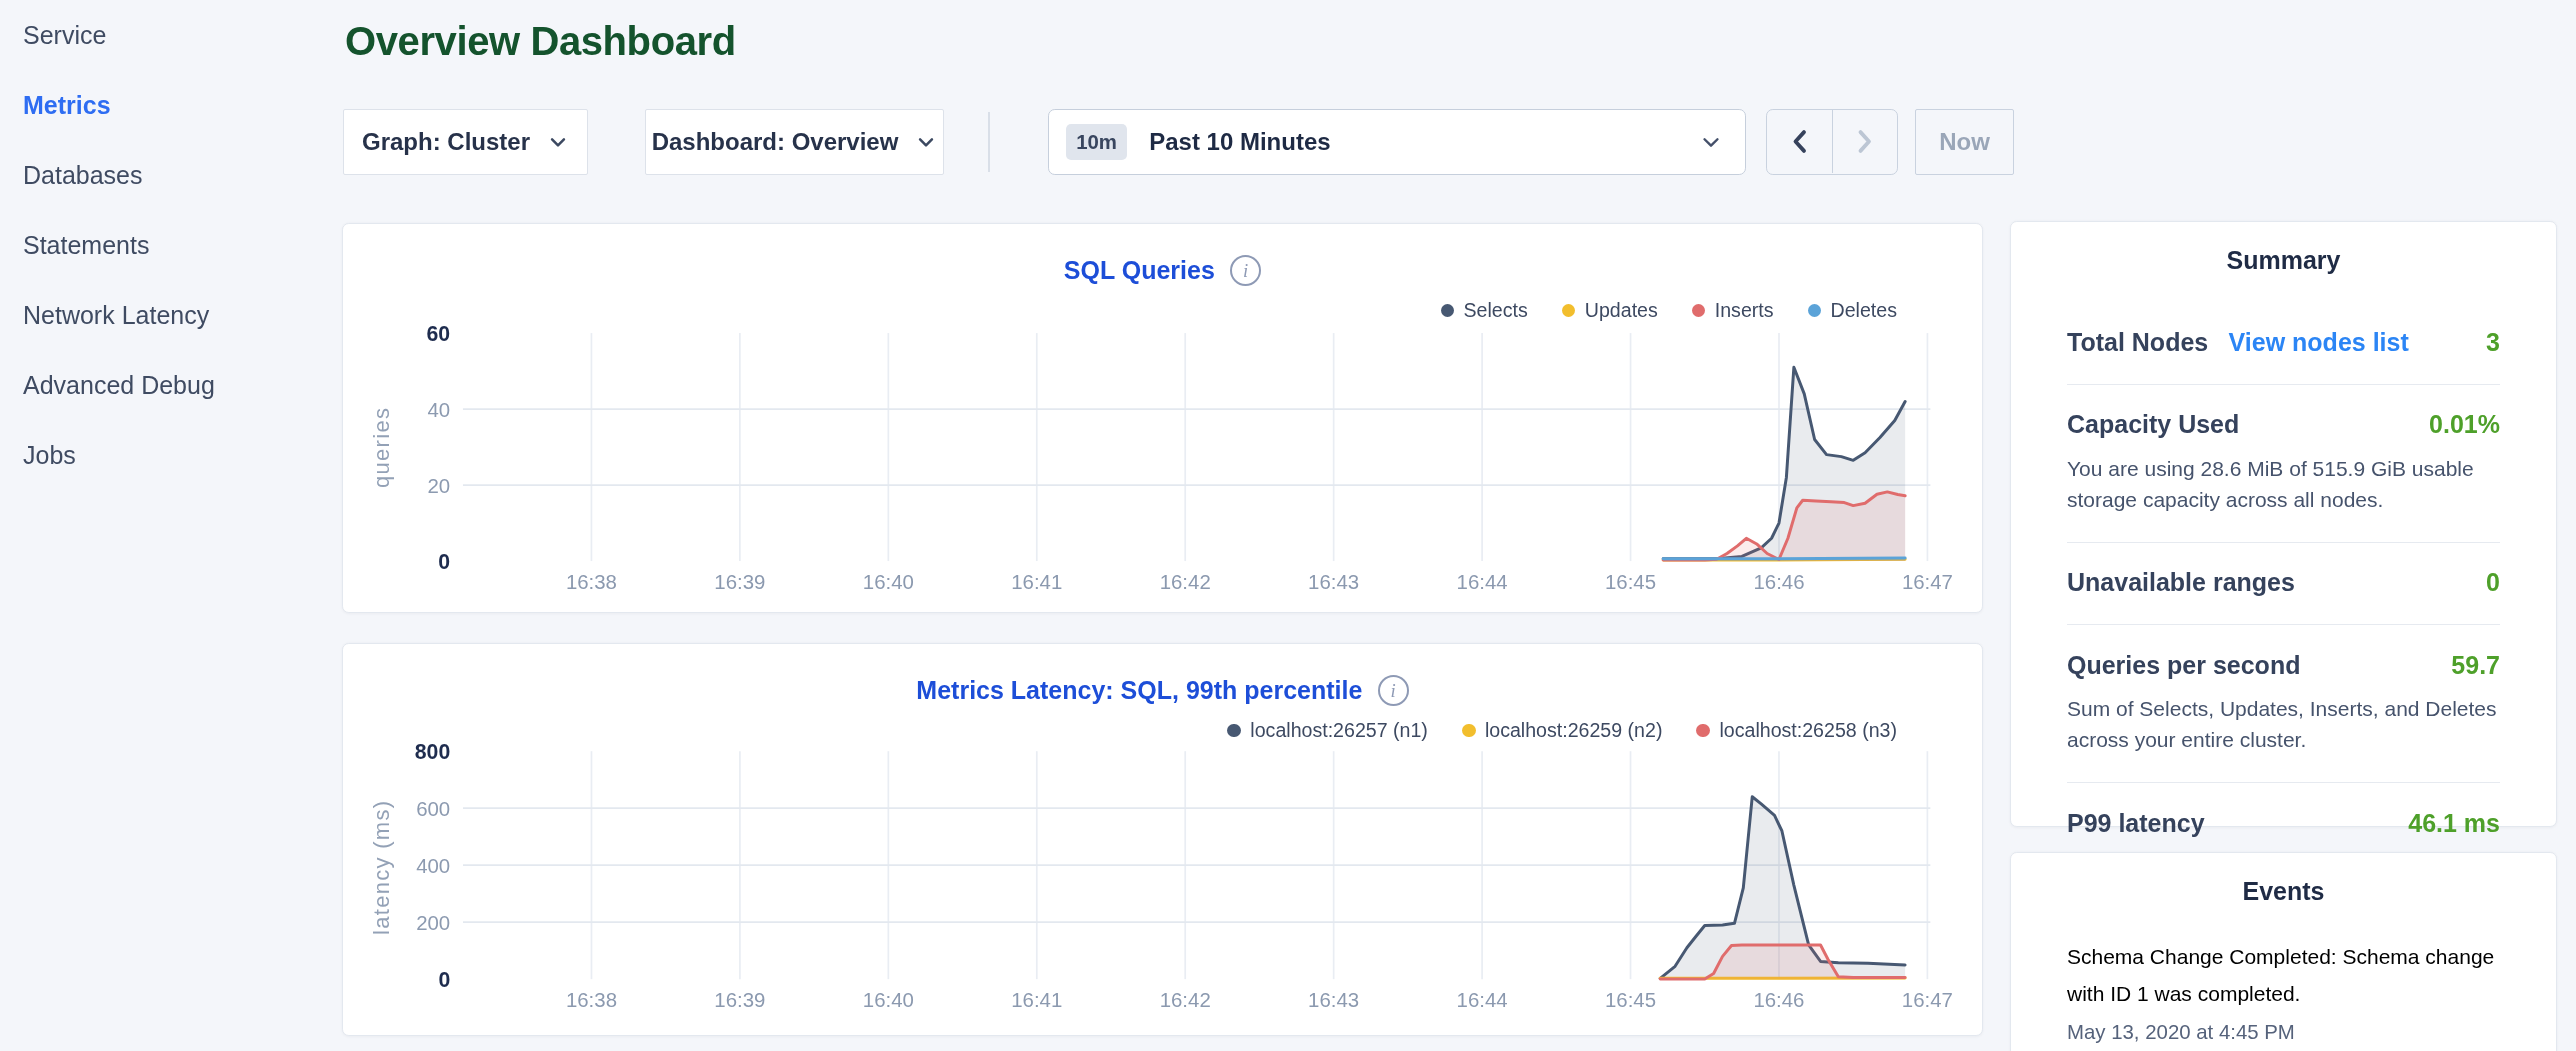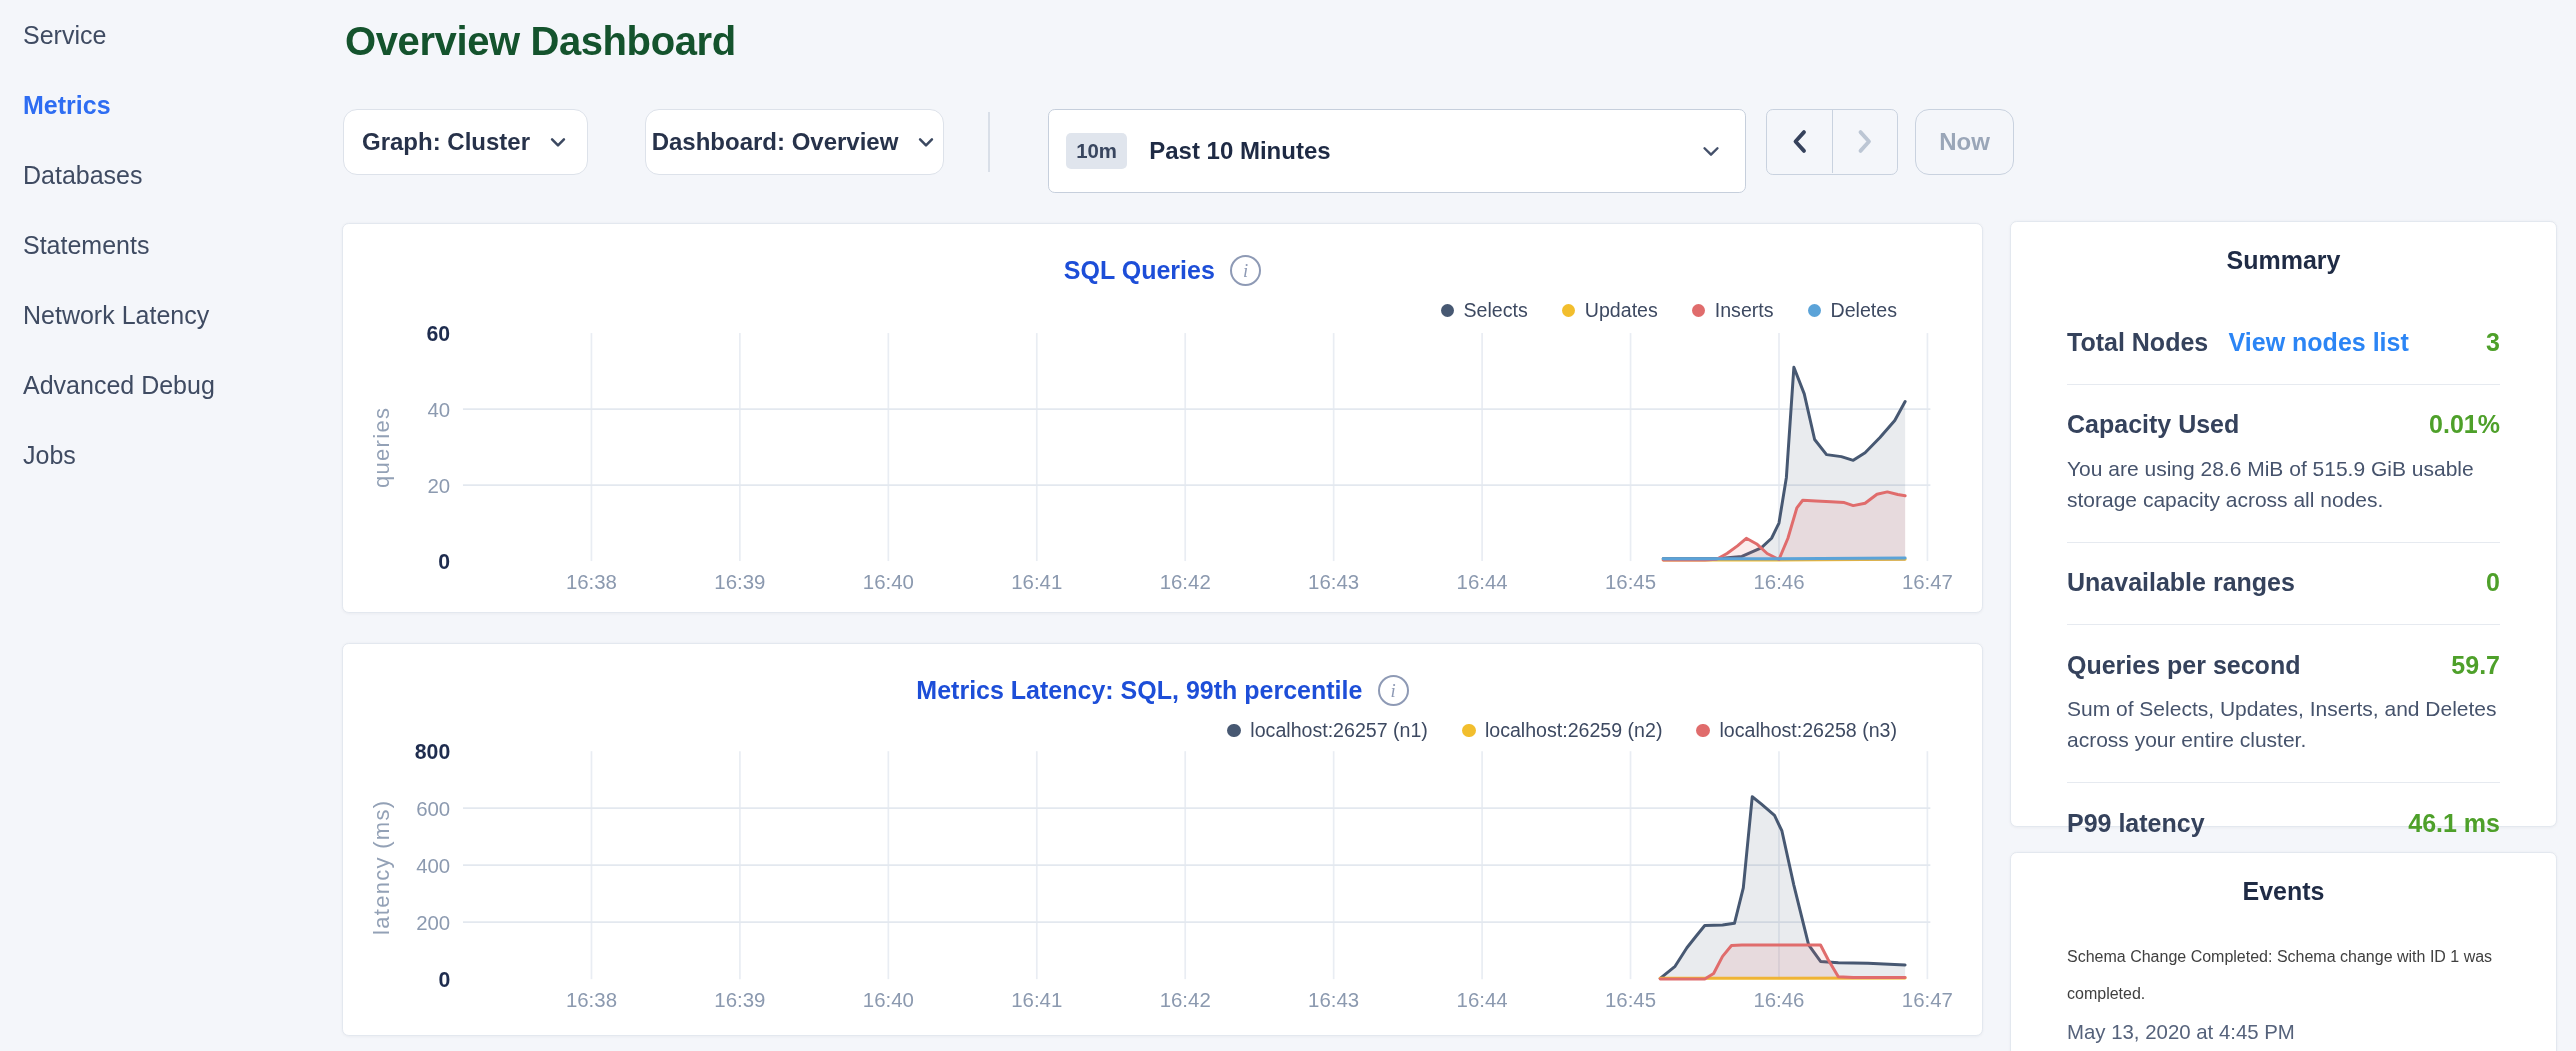--- a/index.html
+++ b/index.html
@@ -18,29 +18,29 @@
   }
   .nav-item.active { color:#2e6df2; font-weight:bold; }
   
   .page-title {
     position:absolute; left:345px; top:18.7px;
     font-size:40px; font-weight:700; color:#14532d; letter-spacing:-0.4px;
   }
   .controls { position:absolute; left:0; top:109px; width:100%; height:66px; }
   .btn {
     position:absolute; height:66px; background:#fff;
-    border:1.7px solid #dde2ea; border-radius:14px;
+    border:1.7px solid #dde2ea; border-radius:2px;
     display:flex; align-items:center; justify-content:center; gap:17px;
     font-size:24px; font-weight:700; color:#27324a; cursor:pointer;
   }
   #graph-btn { left:343px; width:245px; }
   #dash-btn  { left:645px; width:299px; }
   .vdivider { position:absolute; left:988px; top:3.4px; width:1.7px; height:60px; background:#d9dfe8; }
   .time-box {
-    position:absolute; left:1048px; width:698px; height:84px;
+    position:absolute; left:1048px; width:698px; height:66px;
     background:#fff; border:1.7px solid #c6cfdc; border-radius:6.8px;
     display:flex; align-items:center; cursor:pointer;
   }
   .time-badge {
     margin-left:17px; background:#e0e5ed; border-radius:5.1px;
     padding:6.8px 10.2px; font-size:20.4px; font-weight:700; color:#39465f;
   }
   .time-label { margin-left:22px; font-size:24px; font-weight:700; color:#1e2a44; }
   .time-box .chev-down { position:absolute; right:22px; }
   .pager {
@@ -92,21 +92,21 @@
   .panel-body { padding:0 56px; }
   .srow { padding:25.5px 0 27px 0; border-bottom:0.9px solid #e6eaf0; }
   .srow:first-child { margin-top:27px; }
   .srow:last-child { border-bottom:none; }
   .srow-main { display:flex; align-items:baseline; }
   .srow-label { font-size:25px; font-weight:700; color:#35425c; }
   .srow-link { margin-left:20.4px; font-size:25px; font-weight:700; color:#2b85f5; cursor:pointer; }
   .srow-value { margin-left:auto; font-size:25px; font-weight:700; color:#4ea02a; }
   .srow-caption { margin-top:13.6px; font-size:21px; line-height:31px; color:#46536c; max-width:459px; }
   .event-item { margin-top:32px; }
-  .event-msg { font-size:16px; line-height:37px; color:#404040; }
+  .event-msg { font-size:21px; line-height:37px; color:#000000; }
   .event-time { margin-top:8.5px; font-size:20.4px; color:#55627b; }
 </style>
 </head>
 <body>
 
 <nav class="sidebar">
   <div class="nav-item">Service</div>
   <div class="nav-item active">Metrics</div>
   <div class="nav-item">Databases</div>
   <div class="nav-item">Statements</div>

